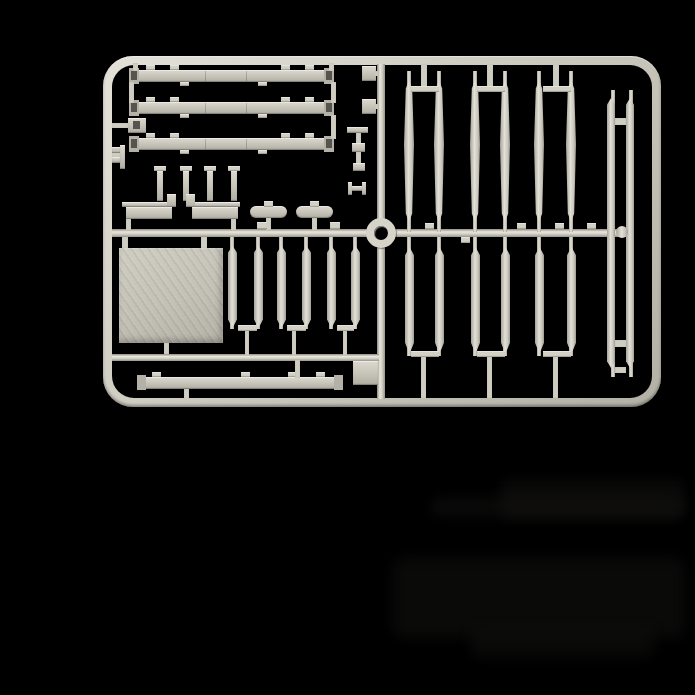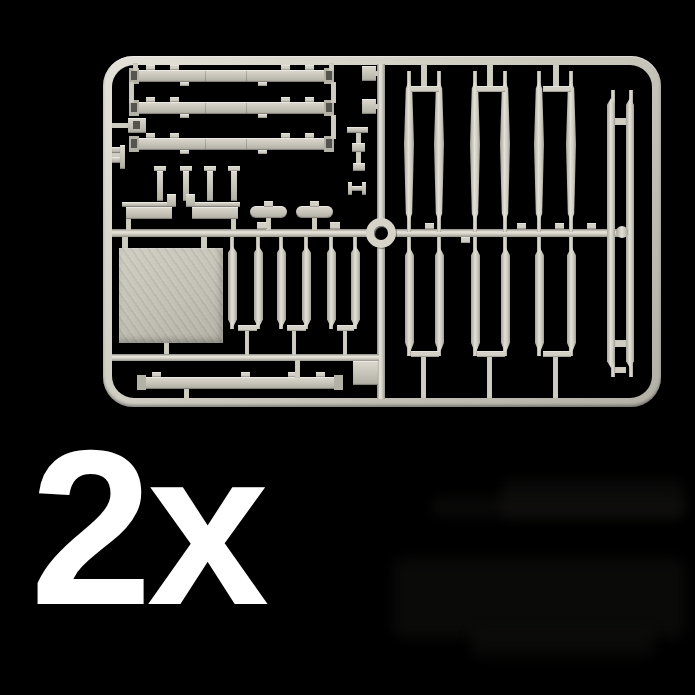--- a/index.html
+++ b/index.html
@@ -209,14 +209,13 @@
       <div class="abs r tap" style="left: 535px; top: 247px; width: 9px; height: 104px;"></div>
       <div class="abs r" style="left: 569px; top: 237px; width: 4px; height: 119px;"></div>
       <div class="abs r tap" style="left: 567px; top: 247px; width: 9px; height: 104px;"></div>
       <div class="abs t" style="left: 411px; top: 351px; width: 28px; height: 6px;"></div>
       <div class="abs s" style="left: 421px; top: 357px; width: 5px; height: 41px;"></div>
       <div class="abs t" style="left: 477px; top: 351px; width: 28px; height: 6px;"></div>
       <div class="abs s" style="left: 487px; top: 357px; width: 5px; height: 41px;"></div>
       <div class="abs t" style="left: 543px; top: 351px; width: 28px; height: 6px;"></div>
       <div class="abs s" style="left: 553px; top: 357px; width: 5px; height: 41px;"></div>
     </div>
-  <div id="qty-label">2x</div>
 </div>
 
 </body></html>

